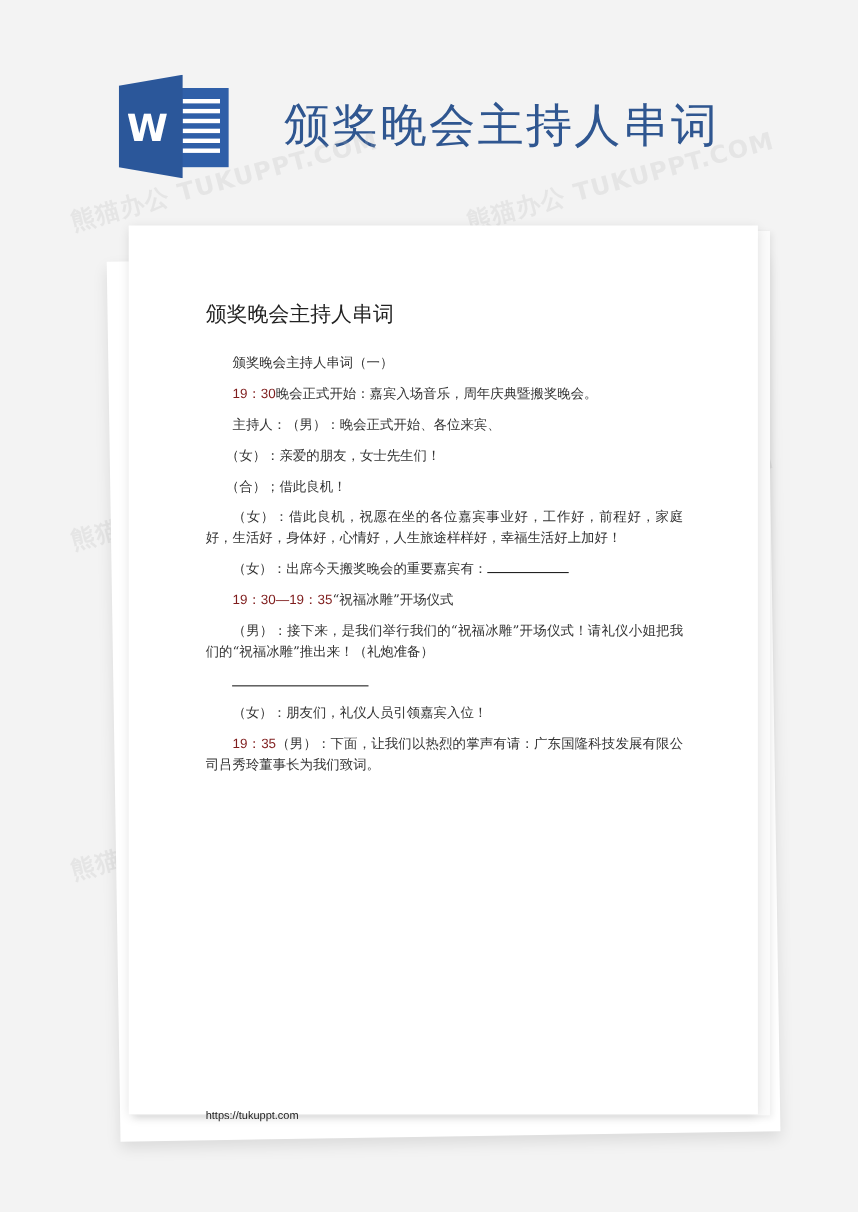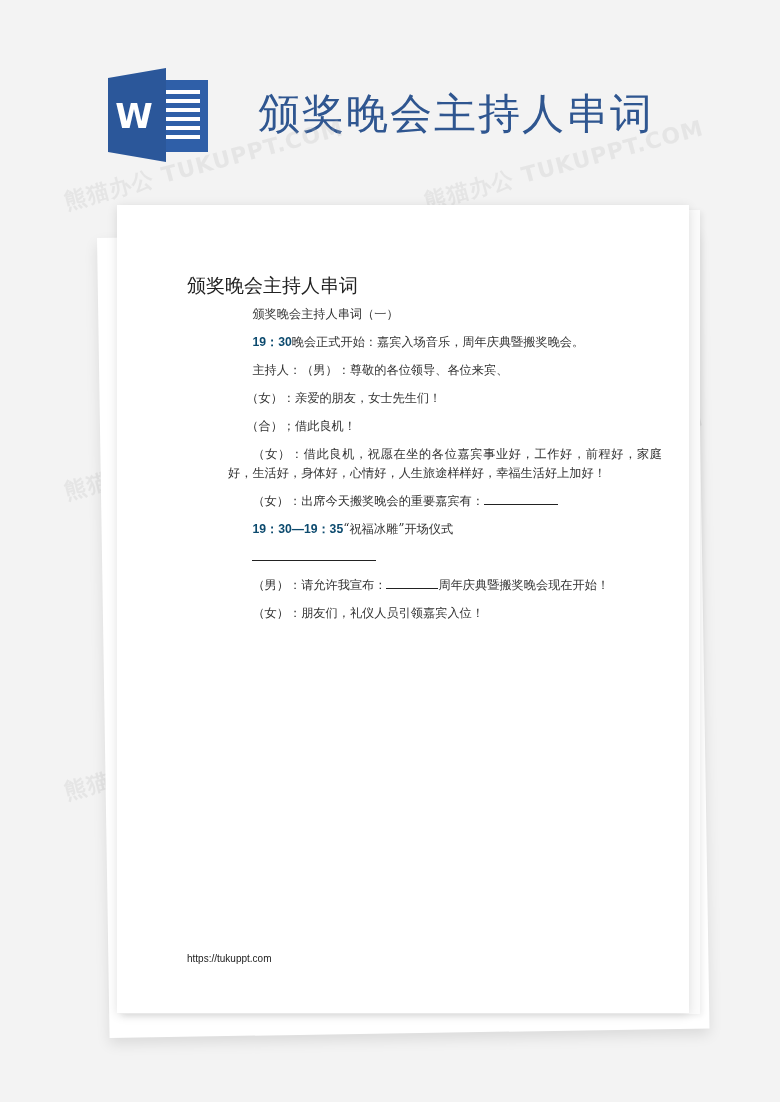--- a/index.html
+++ b/index.html
@@ -26,29 +26,29 @@
     }
     .page {
       position:absolute; left:117px; top:205px; width:572px; height:808px;
       background:#fff; box-shadow:0 2px 10px rgba(0,0,0,0.12);
     }
     .doc-title {
       position:absolute; left:70px; top:68px;
       font-size:19px; color:#222; font-family:"DejaVu Sans", sans-serif;
     }
     .body-text {
-      position:absolute; left:70px; top:100px; width:434px;
-      font-size:12.2px; line-height:19px; color:#333;margin-left:41px;
+      position:absolute; left:70px; top:116px; width:434px;
+      font-size:12.2px; line-height:19px; color:#333;
     }
     .para { margin:0 0 9px 0; text-indent:2em; text-align:justify; }
     .para.noindent-1 { text-indent:1.5em; }
-    .num { font-family:"Liberation Sans", sans-serif; font-weight:bold; color:#0c4a6e; }
+    .num { font-family:"Liberation Sans", sans-serif; font-weight:normal; color:#7f1d1d; }
     .blank { display:inline-block; border-bottom:1.5px solid #222; height:10px; vertical-align:baseline; }
     .footer-url {
-      position:absolute; left:70px; top:748px;
+      position:absolute; left:70px; top:804px;
       font-family:"Liberation Sans", sans-serif; font-size:10px; color:#222;
     }
     .watermark {
       position:absolute; font-family:"DejaVu Sans", sans-serif; font-size:22px;
       color:rgba(180,180,180,0.22); transform:rotate(-15deg); white-space:nowrap;
       pointer-events:none; font-weight:bold; letter-spacing:1px;
     }
   </style>
 </head>
 <body>
@@ -80,39 +80,40 @@
 
 <div class="page">
   <div class="doc-title">颁奖晚会主持人串词</div>
 
   <div class="body-text">
     <p class="para"><span>颁奖晚会主持人串词（一）</span></p>
 
 
     <p class="para"><span class="num">19：30</span><span>晚会正式开始：嘉宾入场音乐，周年庆典暨搬奖晚会。</span></p>
 
-    <p class="para"><span>主持人：（男）：尊敬的各位领导、各位来宾、</span></p>
+    <p class="para"><span>主持人：（男）：晚会正式开始、各位来宾、</span></p>
 
     <p class="para noindent-1"><span>（女）：亲爱的朋友，女士先生们！</span></p>
 
     <p class="para noindent-1"><span>（合）；借此良机！</span></p>
 
 
     <p class="para"><span>（女）：借此良机，祝愿在坐的各位嘉宾事业好，工作好，前程好，家庭好，生活好，身体好，心情好，人生旅途样样好，幸福生活好上加好！</span></p>
 
 
     <p class="para"><span>（女）：出席今天搬奖晚会的重要嘉宾有：</span><span class="blank" style="width:74px;height:6px"></span></p>
 
     <p class="para"><span class="num">19：30—19：35</span><span>“祝福冰雕”开场仪式</span></p>
 
+    <p class="para"><span>（男）：接下来，是我们举行我们的“祝福冰雕”开场仪式！请礼仪小姐把我们的“祝福冰雕”推出来！（礼炮准备）</span></p>
 
     <p class="para"><span class="blank" style="width:124px;height:6px"></span></p>
 
-    <p class="para"><span>（男）：请允许我宣布：</span><span class="blank" style="width:52px;height:6px"></span><span>周年庆典暨搬奖晚会现在开始！</span></p>
 
     <p class="para"><span>（女）：朋友们，礼仪人员引领嘉宾入位！</span></p>
 
+    <p class="para"><span class="num">19：35</span><span>（男）：下面，让我们以热烈的掌声有请：广东国隆科技发展有限公司吕秀玲董事长为我们致词。</span></p>
 
 
   </div>
 
   <div class="footer-url">https://tukuppt.com</div>
 </div>
 
 </body></html>

